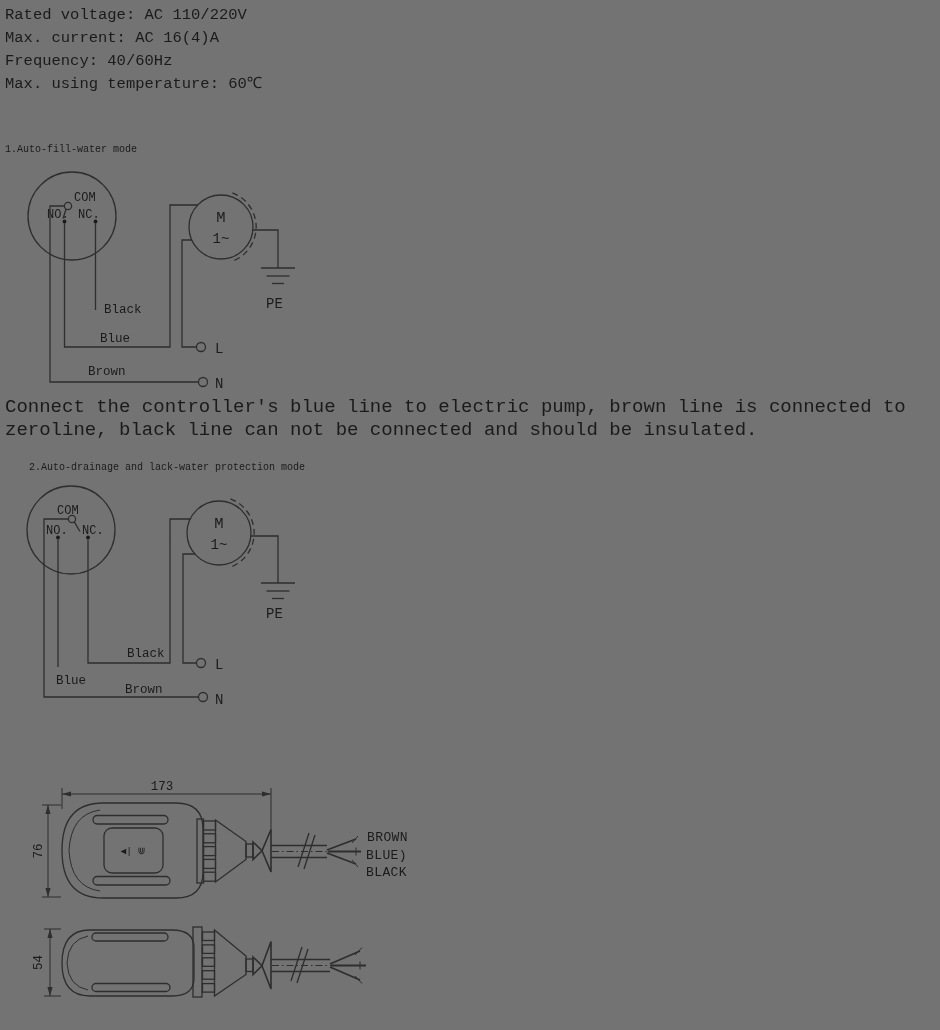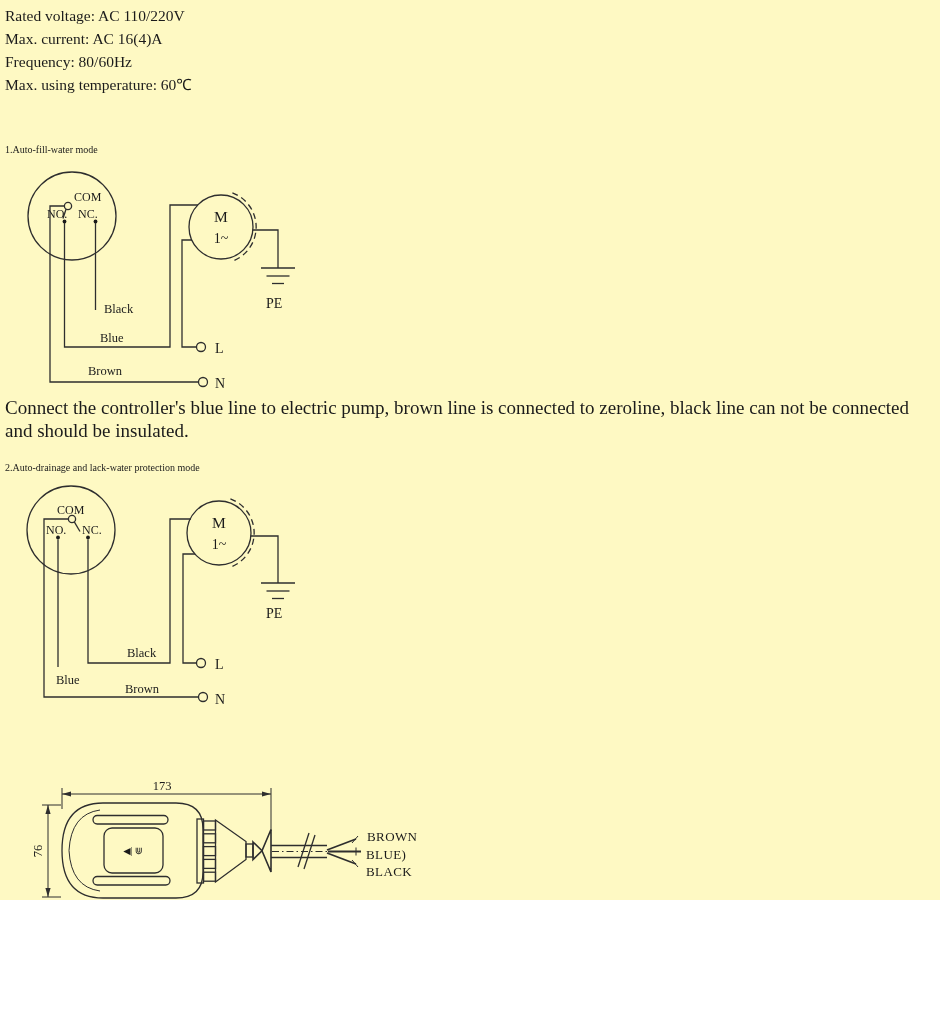--- a/index.html
+++ b/index.html
@@ -1,24 +1,24 @@
 <!DOCTYPE html>
 <html><head>
 <meta charset="utf-8">
 <style>
   html,body{margin:0;padding:0;background:#fff;}
   .page{
-    position:relative;width:940px;height:900px;background:#fef9c3;
-    font-family:Liberation Serif, serif;color:#1b1b1b;
+    position:relative;width:940px;height:1030px;background:#737373;
+    font-family:Liberation Mono, monospace;color:#1b1b1b;
     overflow:hidden;
   }
   .specs{position:absolute;left:5px;top:4px;font-size:15.5px;line-height:23px;}
   .heading{position:absolute;left:5px;font-size:10px;}
   .h1pos{top:144px;}
-  .h2pos{top:462px;}
+  .h2pos{top:462px;margin-left:24px;}
   .para{position:absolute;left:5px;width:934px;font-size:19px;line-height:23px;}
   .p1pos{top:396px;}
   .p2pos{top:714px;}
   svg{position:absolute;left:0;display:block;}
   .dsvg text{fill:#1b1b1b;}
   .ln{fill:none;stroke:#2e2e2e;stroke-width:1.3;}
   .lnthin{fill:none;stroke:#2e2e2e;stroke-width:1;}
   .dot{fill:#1b1b1b;stroke:none;}
   .arrow{fill:#2e2e2e;stroke:none;}
   .dash{fill:none;stroke:#2e2e2e;stroke-width:1.3;stroke-dasharray:6 4;}
@@ -31,21 +31,21 @@
   .wire2{fill:none;stroke:#2e2e2e;stroke-width:1.8;}
 </style>
 </head>
 <body>
 
 <div class="page">
 
   <div class="specs">
     <div>Rated voltage: AC 110/220V</div>
     <div>Max. current: AC 16(4)A</div>
-    <div>Frequency: 80/60Hz</div>
+    <div>Frequency: 40/60Hz</div>
     <div>Max. using temperature: 60℃</div>
   </div>
 
   <div class="heading h1pos">1.Auto-fill-water mode</div>
 
   <svg class="dsvg" style="top:165px" width="330" height="232" viewBox="0 165 330 232">
     <g>
       <circle class="ln" cx="72" cy="216" r="44"></circle>
       <text class="t12" x="74" y="201">COM</text>
       <circle class="ln" cx="68" cy="206" r="3.6"></circle>

